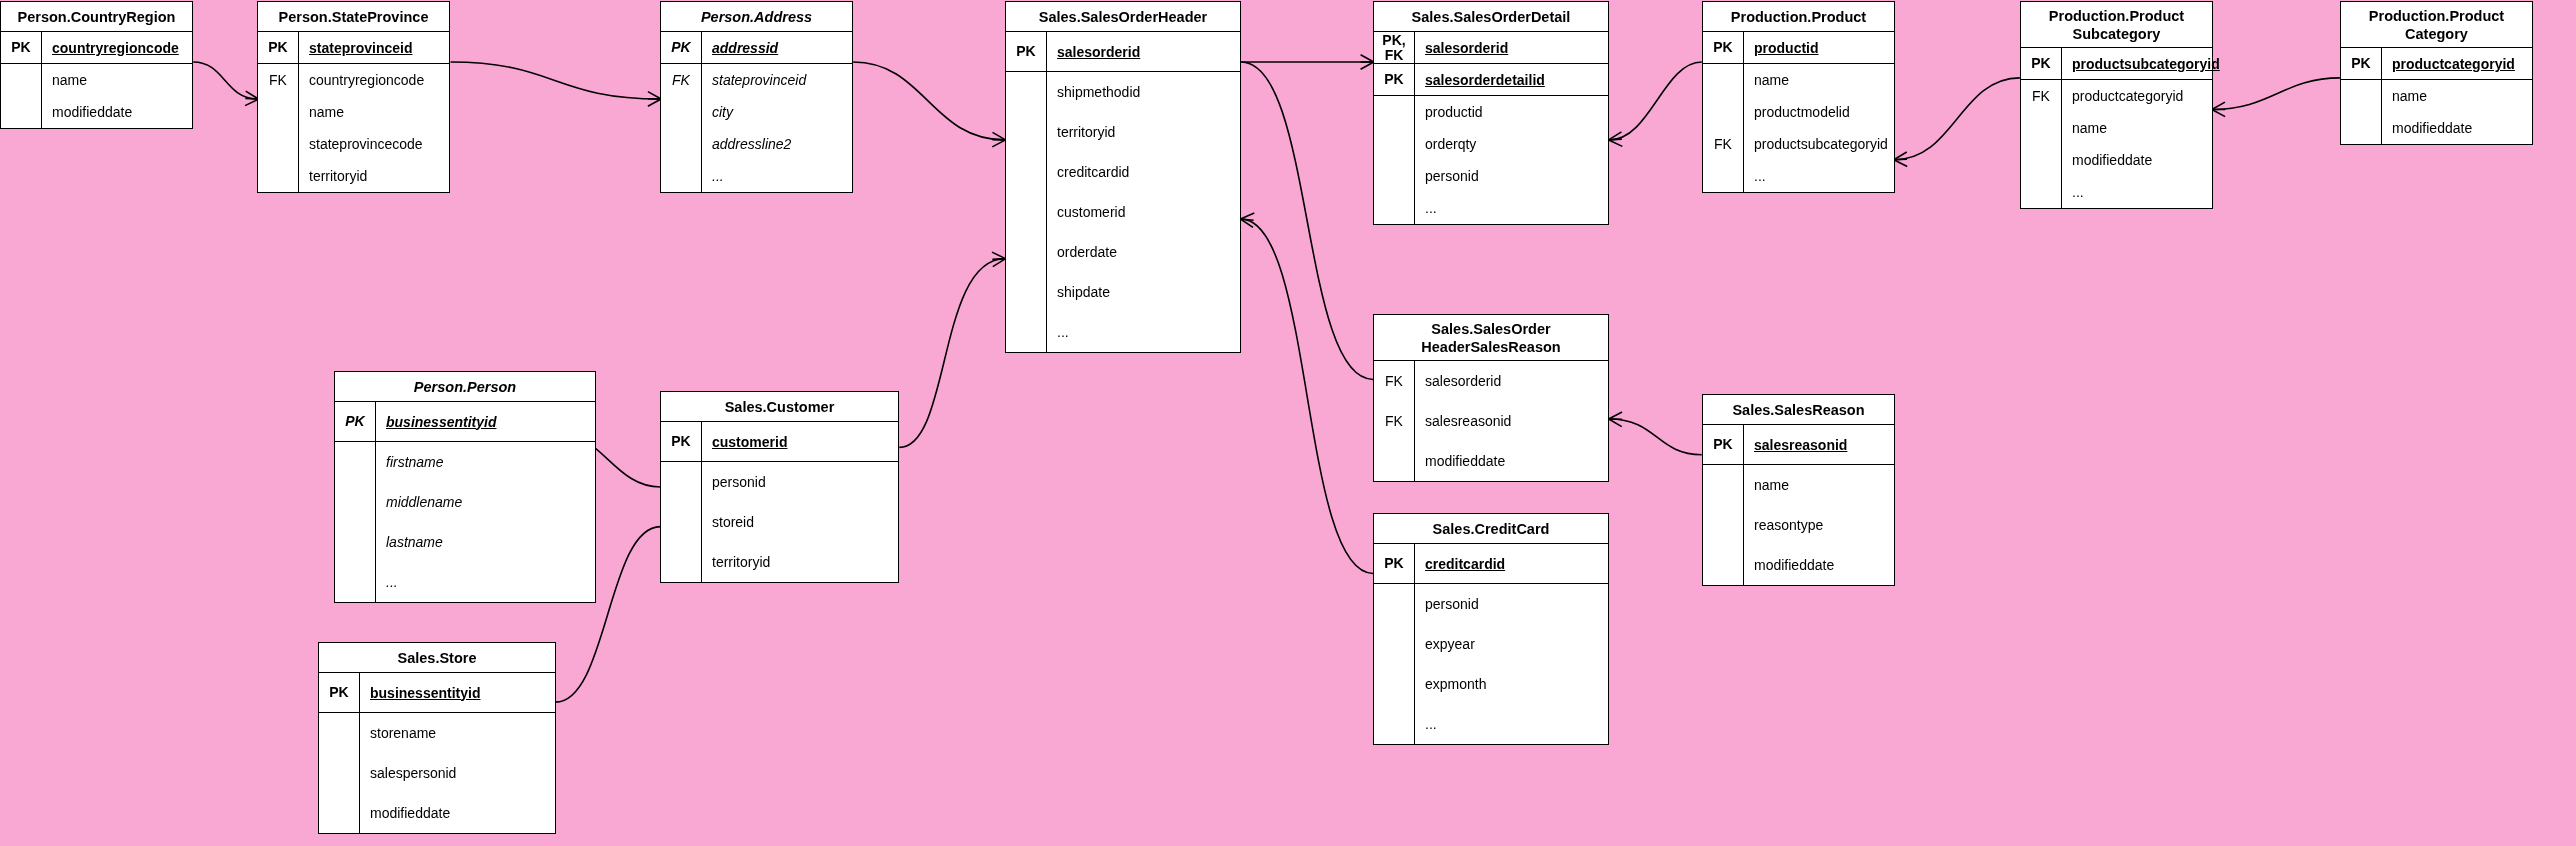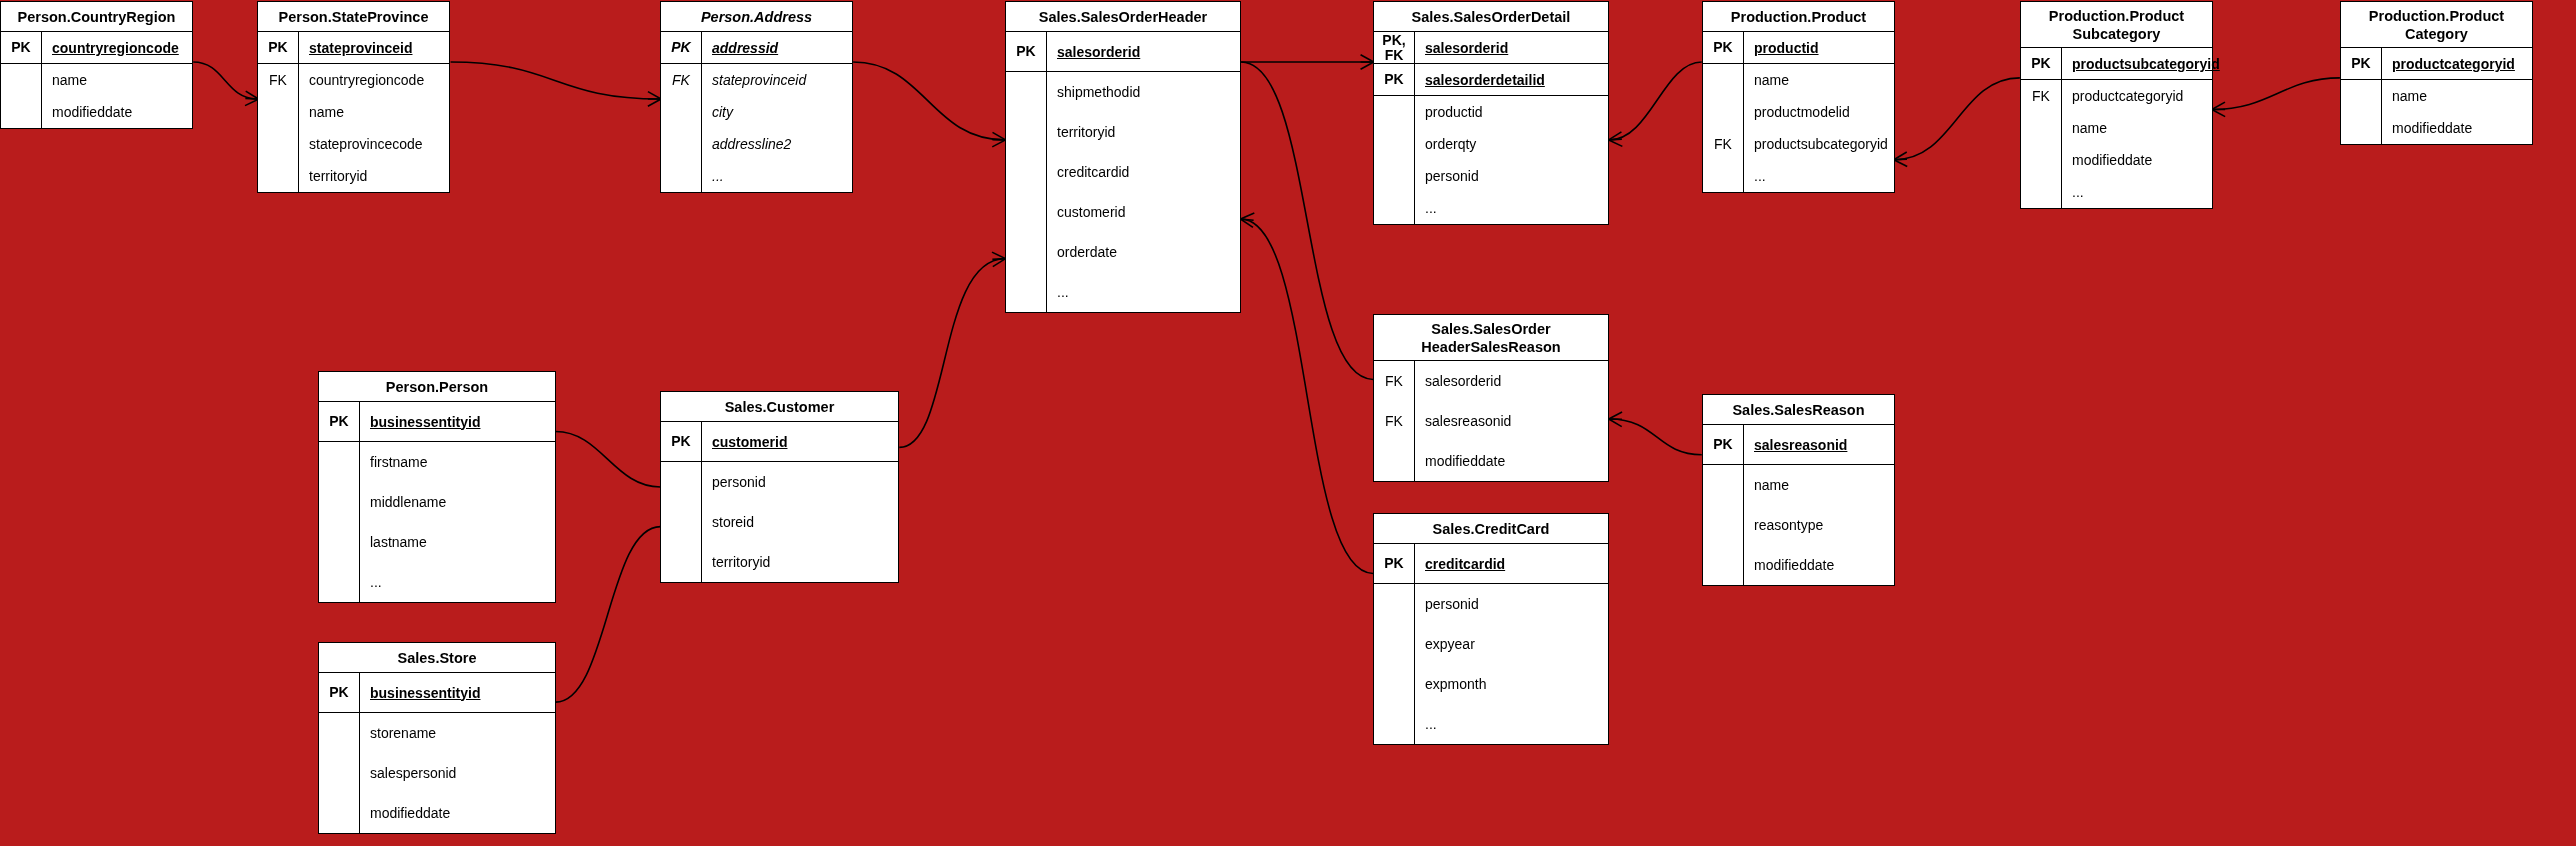--- a/index.html
+++ b/index.html
@@ -5,21 +5,21 @@
 <style>
   html, body {
     margin: 0;
     padding: 0;
     background: #ffffff;
   }
   #canvas {
     position: relative;
     width: 2576px;
     height: 846px;
-    background: #b91c1c;
+    background: #f9a8d4;
     font-family: "Liberation Sans", "DejaVu Sans", sans-serif;
     overflow: hidden;
   }
   #wires {
     position: absolute;
     left: 0; top: 0;
     width: 2576px;
     height: 846px;
     pointer-events: none;
     z-index: 1;
@@ -255,20 +255,24 @@
         <div class="attr-row" style="height: 40px;">
           <div class="key-cell"></div>
           <div class="name-cell">customerid</div>
         </div>
         <div class="attr-row" style="height: 40px;">
           <div class="key-cell"></div>
           <div class="name-cell">orderdate</div>
         </div>
         <div class="attr-row" style="height: 40px;">
           <div class="key-cell"></div>
+          <div class="name-cell">shipdate</div>
+        </div>
+        <div class="attr-row" style="height: 40px;">
+          <div class="key-cell"></div>
           <div class="name-cell">...</div>
         </div>
       </div>
       <div class="entity" style="left: 1373px; top: 1.3px; width: 236px;">
         <div class="ent-title" style="height: 30px;">Sales.SalesOrderDetail</div>
         <div class="attr-row sep" style="height: 32px;">
           <div class="key-cell pk">PK,
 FK</div>
           <div class="name-cell pkname">salesorderid</div>
         </div>
@@ -349,21 +353,21 @@
         </div>
         <div class="attr-row" style="height: 32px;">
           <div class="key-cell"></div>
           <div class="name-cell">name</div>
         </div>
         <div class="attr-row" style="height: 32px;">
           <div class="key-cell"></div>
           <div class="name-cell">modifieddate</div>
         </div>
       </div>
-      <div class="entity" style="left: 318px; top: 371px; width: 238px;">
+      <div class="entity" style="left: 334px; top: 371px; width: 262px; font-style: italic;">
         <div class="ent-title" style="height: 30px;">Person.Person</div>
         <div class="attr-row sep" style="height: 40px;">
           <div class="key-cell pk">PK</div>
           <div class="name-cell pkname">businessentityid</div>
         </div>
         <div class="attr-row" style="height: 40px;">
           <div class="key-cell"></div>
           <div class="name-cell">firstname</div>
         </div>
         <div class="attr-row" style="height: 40px;">

